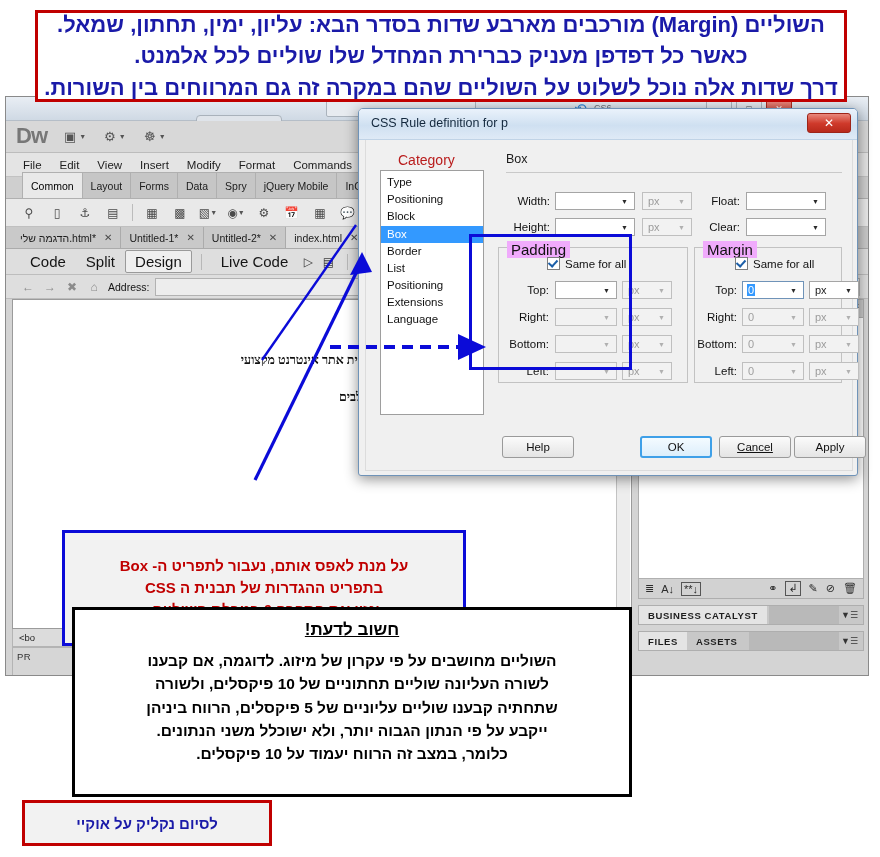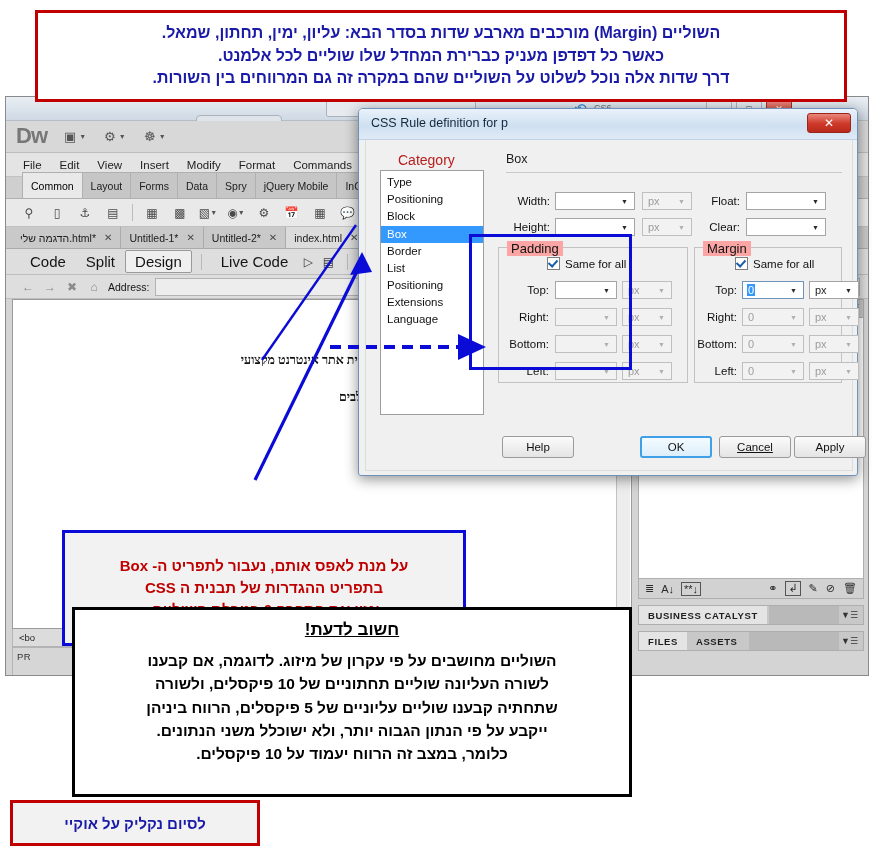--- a/index.html
+++ b/index.html
@@ -12,21 +12,21 @@
   .abs{position:absolute;box-sizing:border-box;}
 
   
   #top-callout{
     left:35px;top:10px;width:812px;height:92px;
     background:#ffffff;border:3px solid #c00000;
     display:flex;flex-direction:column;align-items:center;justify-content:center;
     direction:rtl;z-index:60;
   }
   #top-callout .line{
-    color:#1a1aa8;font-weight:bold;font-size:16px;line-height:1.42;
+    color:#1a1aa8;font-weight:bold;font-size:22px;line-height:1.42;
     text-align:left;white-space:nowrap;
   }
 
   
   #dw-window{
     left:5px;top:96px;width:864px;height:580px;
     background:#d4d4d4;border:1px solid #8a8a8a;
     z-index:10;overflow:hidden;
   }
   
@@ -195,21 +195,21 @@
     width:15px;height:16px;display:flex;align-items:center;justify-content:center;
     font-size:7px;color:#2a2a2a;
   }
   .combo.dis .arw{color:#b0b0b0;}
   .combo .txt{flex:1;font-size:11px;color:#222;padding-left:5px;text-align:left;}
   .combo.dis .txt{color:#a0a0a0;}
   .combo .txt.unit{color:#9c9c9c;}
   .combo.act{border-color:#6f93b8;}
 
   .group{border:1px solid #c2c2c2;}
-  .group > .gtitle{position:absolute;top:-7px;left:8px;background:#fca5a5;padding:0 4px;font-size:13px;color:#111;}
+  .group > .gtitle{position:absolute;top:-7px;left:8px;background:#f0abfc;padding:0 4px;font-size:15px;color:#111;}
   .cbrow{display:flex;align-items:center;gap:5px;font-size:11.5px;color:#111;}
   .cbox{width:11px;height:11px;border:1px solid #7d7d7d;background:#fff;position:relative;}
   .cbox.on:after{content:"";position:absolute;left:2px;top:0px;width:4px;height:7px;
     border:solid #1c5fa8;border-width:0 2px 2px 0;transform:rotate(42deg);}
 
   #margin-group-outline{left:469px;top:234px;width:163px;height:136px;border:3px solid #0b0bd8;z-index:45;}
 
   .dlg-btn{
     height:22px;border:1px solid #9a9a9a;border-radius:3px;
     background:linear-gradient(#fbfbfb,#e4e4e4);
@@ -233,21 +233,21 @@
     left:72px;top:607px;width:560px;height:190px;background:#ffffff;
     border:3px solid #000000;direction:rtl;z-index:58;
     padding:10px 14px 0 14px;
     display:flex;flex-direction:column;align-items:center;
   }
   #bottom-callout .hdr{font-size:17px;font-weight:bold;color:#000;text-decoration:underline;margin-bottom:9px;}
   #bottom-callout .line{font-size:15.5px;font-weight:bold;color:#000;line-height:1.5;text-align:center;white-space:nowrap;}
 
   
   #footer-btn{
-    left:10px;top:800px;width:250px;height:46px;background:#f2f2f2;border:3px solid #c00000;
+    left:22px;top:800px;width:250px;height:46px;background:#f2f2f2;border:3px solid #c00000;
     display:flex;align-items:center;justify-content:center;direction:rtl;z-index:60;
   }
   #footer-btn .t{color:#1a1aa8;font-weight:bold;font-size:15px;}
 </style>
 </head>
 <body>
 
 <div class="abs" id="dw-window">
 
   <div class="abs" id="dw-chrome">

